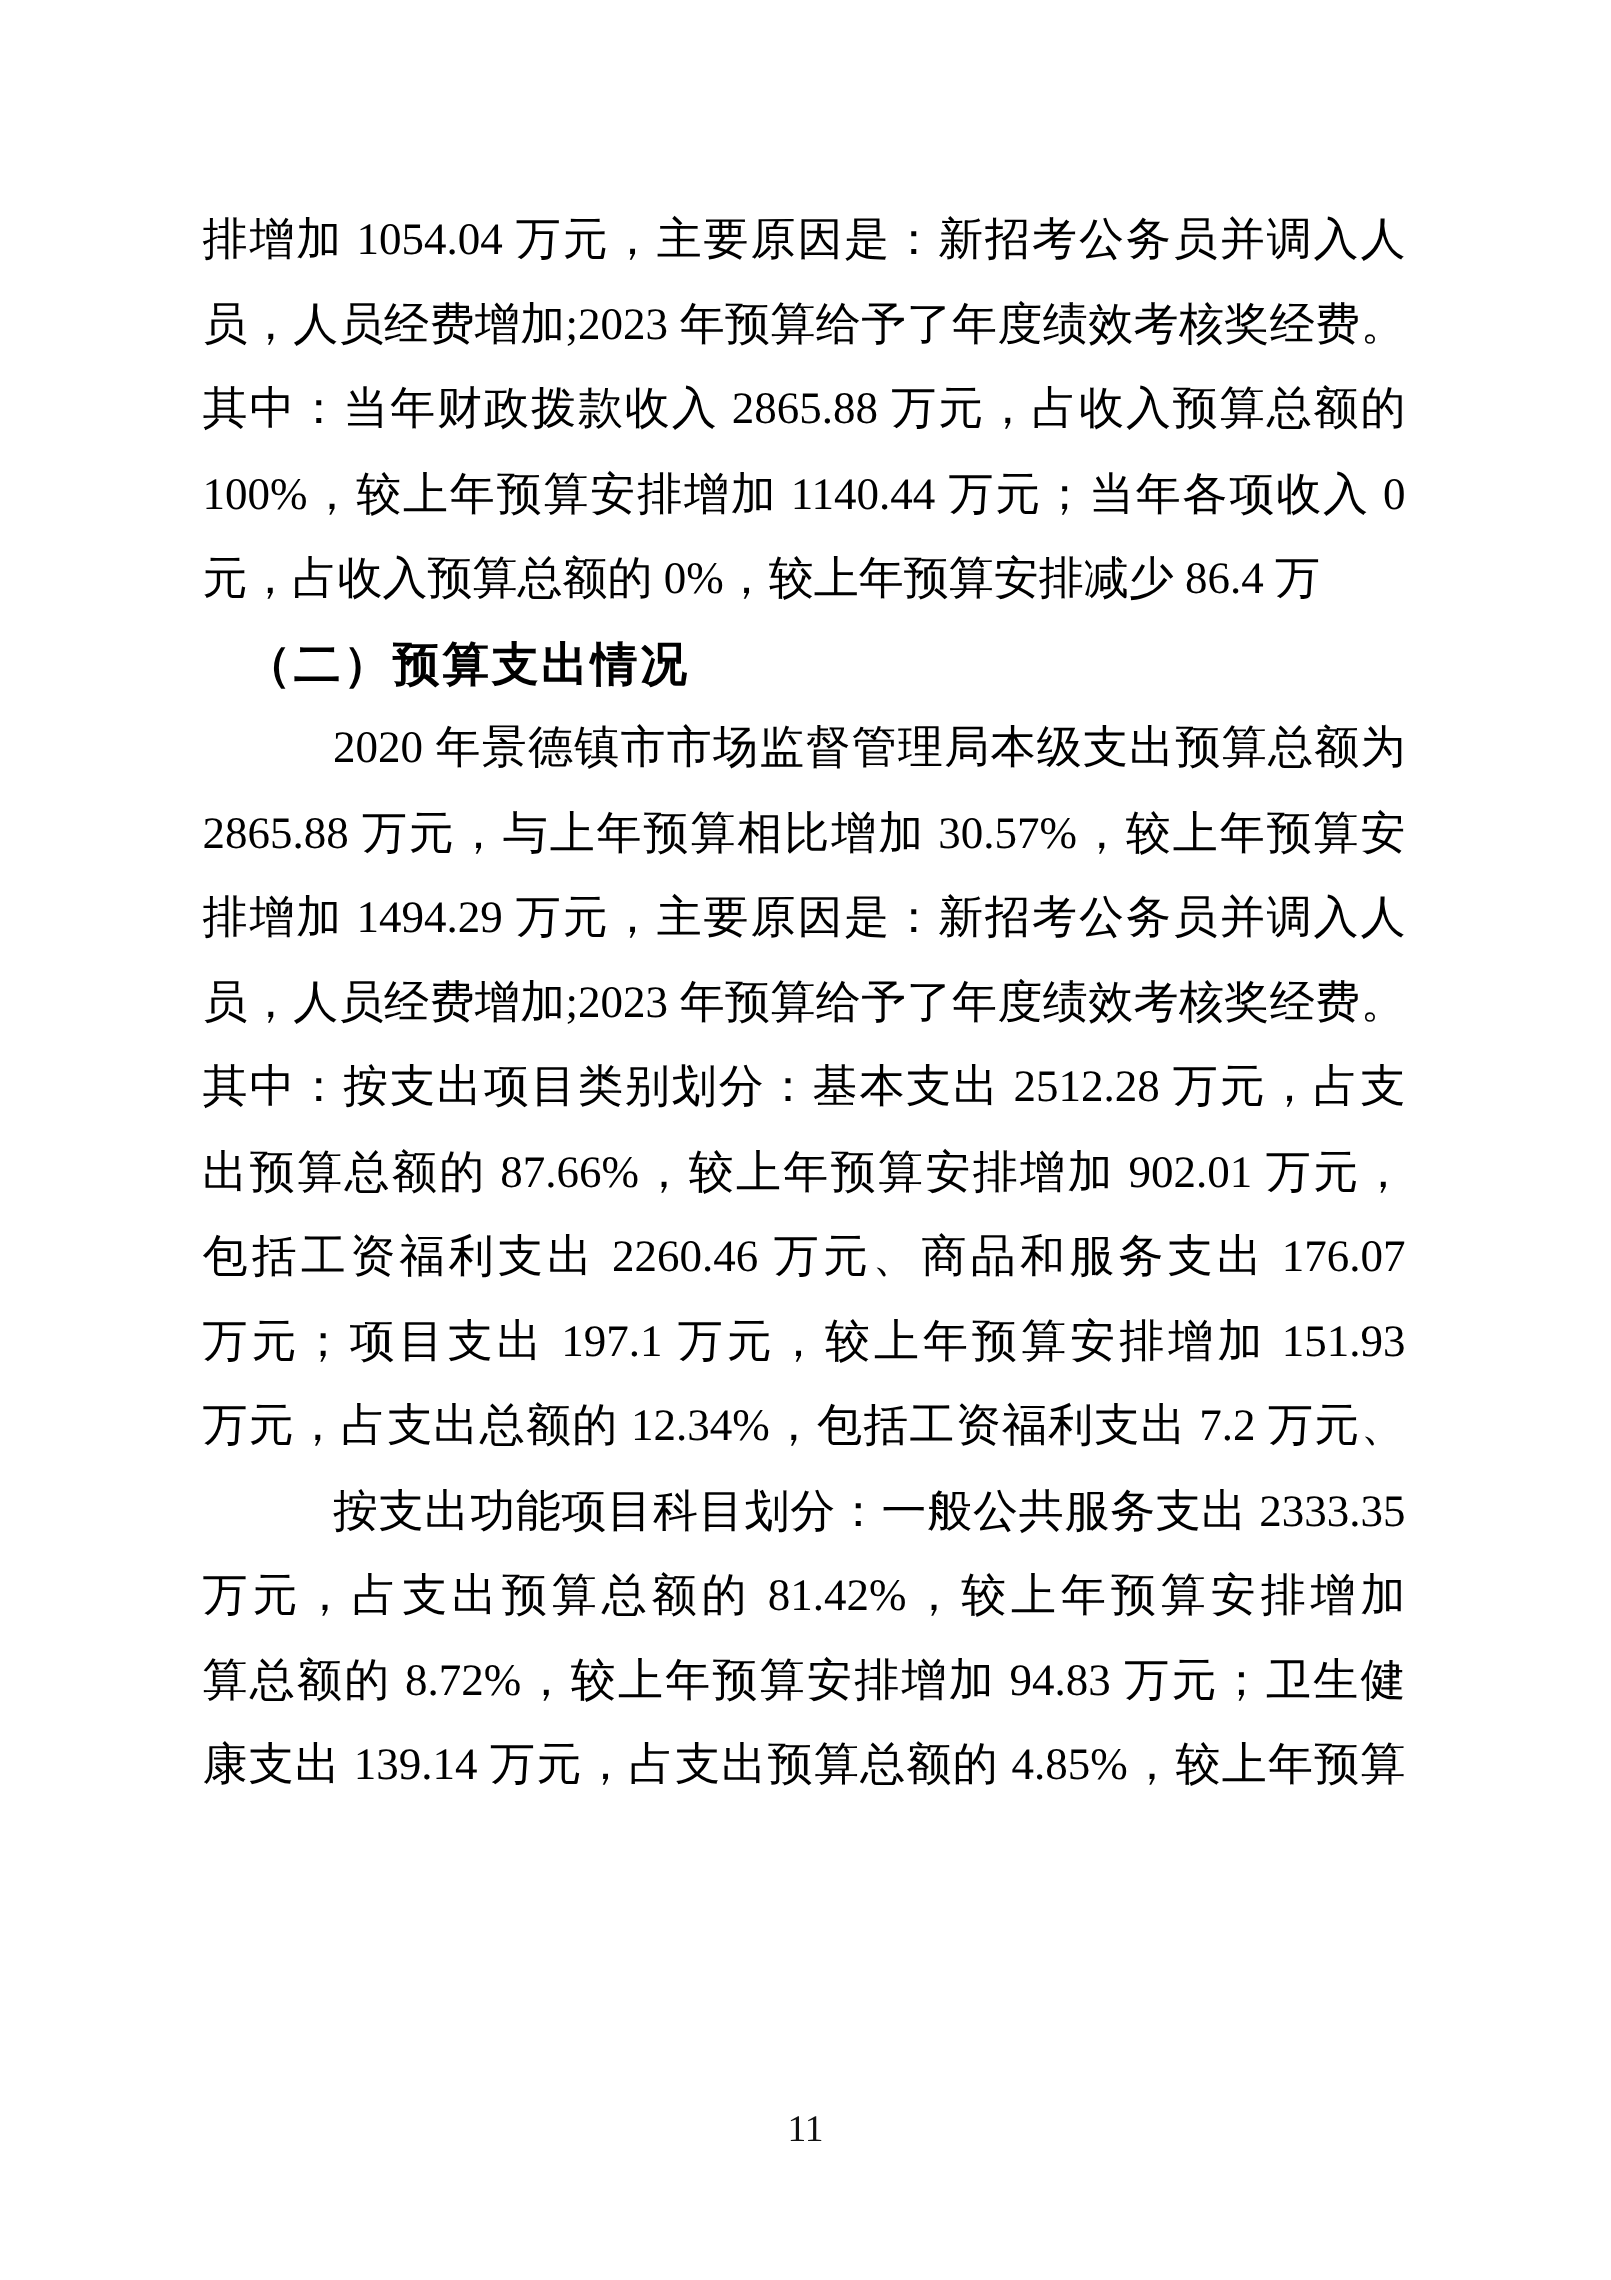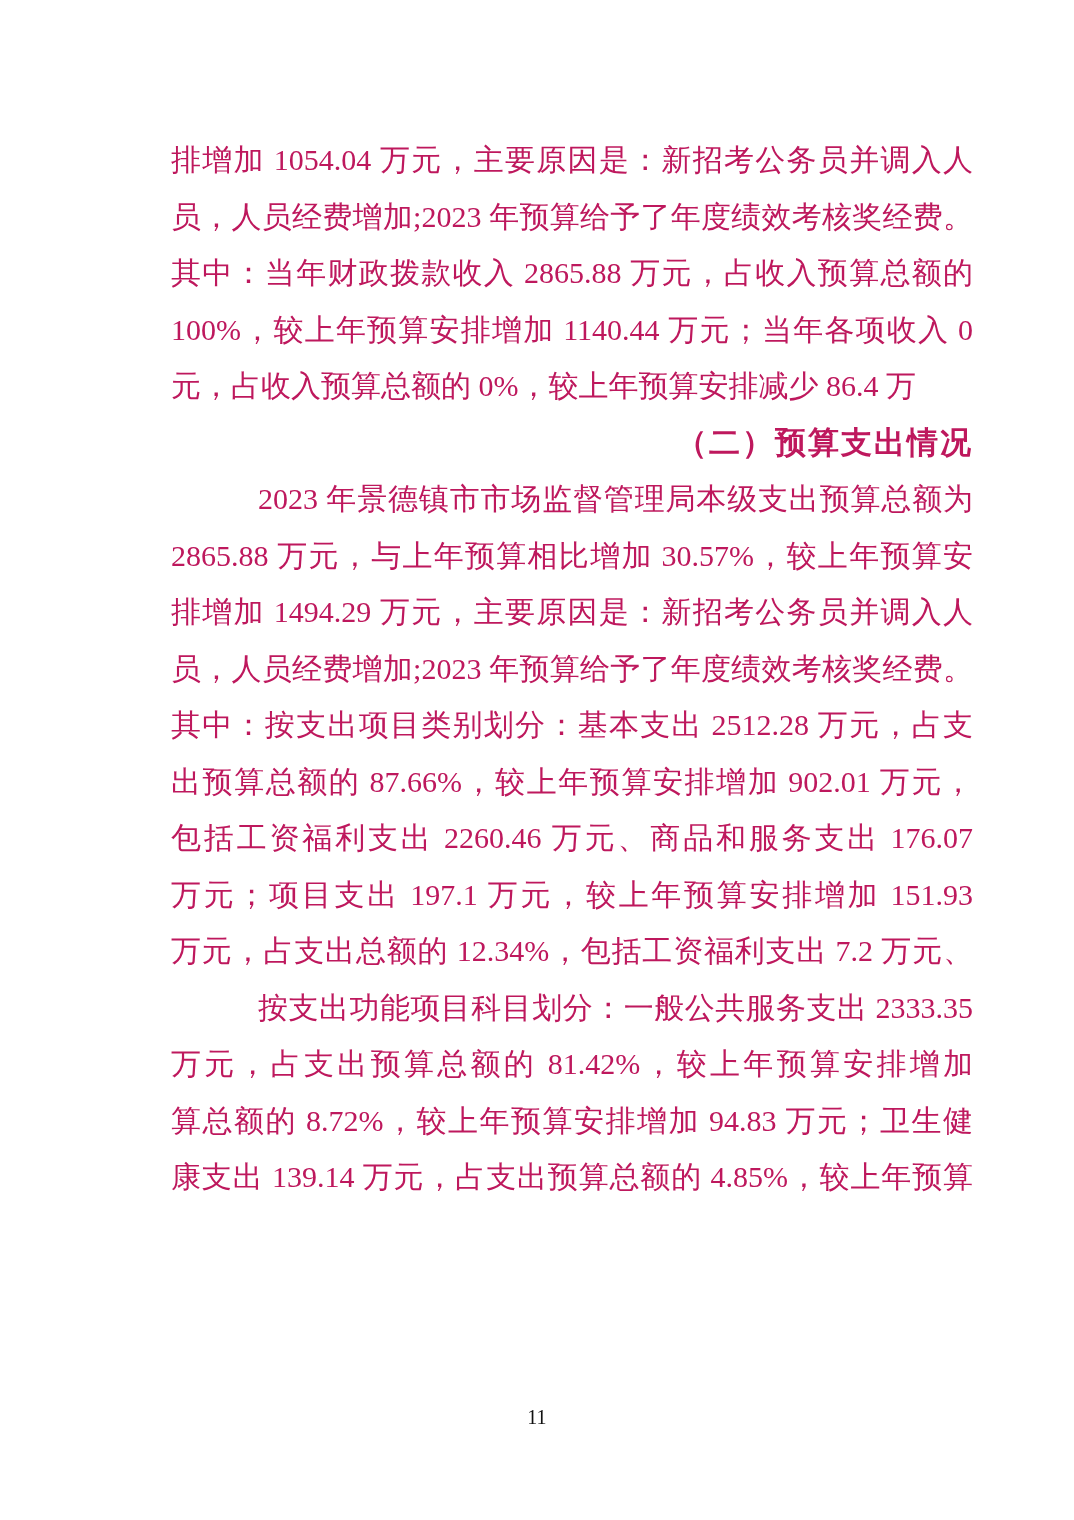--- a/index.html
+++ b/index.html
@@ -21,22 +21,21 @@
     height: 1520px;
     background: #ffffff;
   }
   .doc {
     position: absolute;
     left: 135px;
     top: 132px;
     width: 802px;
     font-size: 30px;
     line-height: 56.5px;
-    color: #be185d;
-    margin-left: 36px;
+    color: #000000;
   }
   .ln {
     height: 56.5px;
     overflow: hidden;
     text-align: justify;
     text-justify: inter-character;
   }
   .ln.j {
     text-align-last: justify;
   }
@@ -46,48 +45,48 @@
   }
   .ln.ind {
     text-indent: 87px;
   }
   .hd {
     height: 56.5px;
     overflow: hidden;
     font-weight: bold;
     font-size: 31px;
     text-indent: 28px;
-    text-align: right;
+    text-align: left;
     letter-spacing: 2px;
   }
   .page-number {
     position: absolute;
     top: 1406px;
     left: 0;
     width: 100%;
     text-align: center;
-    font-size: 20px;
+    font-size: 25px;
     color: #111111;
   }
 </style>
 </head>
 <body>
 
 <div class="page">
   <div class="doc">
 
     <div class="ln j">排增加 1054.04 万元，主要原因是：新招考公务员并调入人</div>
     <div class="ln j">员，人员经费增加;2023 年预算给予了年度绩效考核奖经费。</div>
     <div class="ln j">其中：当年财政拨款收入 2865.88 万元，占收入预算总额的</div>
     <div class="ln j">100%，较上年预算安排增加 1140.44 万元；当年各项收入 0</div>
     <div class="ln end">元，占收入预算总额的 0%，较上年预算安排减少 86.4 万元。</div>
 
     <div class="hd">（二）预算支出情况</div>
 
-    <div class="ln j ind">2023 年景德镇市市场监督管理局本级支出预算总额为</div>
+    <div class="ln j ind">2020 年景德镇市市场监督管理局本级支出预算总额为</div>
     <div class="ln j">2865.88 万元，与上年预算相比增加 30.57%，较上年预算安</div>
     <div class="ln j">排增加 1494.29 万元，主要原因是：新招考公务员并调入人</div>
     <div class="ln j">员，人员经费增加;2023 年预算给予了年度绩效考核奖经费。</div>
     <div class="ln j">其中：按支出项目类别划分：基本支出 2512.28 万元，占支</div>
     <div class="ln j">出预算总额的 87.66%，较上年预算安排增加 902.01 万元，</div>
     <div class="ln j">包括工资福利支出 2260.46 万元、商品和服务支出 176.07</div>
     <div class="ln j">万元；项目支出 197.1 万元，较上年预算安排增加 151.93</div>
     <div class="ln j">万元，占支出总额的 12.34%，包括工资福利支出 7.2 万元、</div>
 
     <div class="ln j ind">按支出功能项目科目划分：一般公共服务支出 2333.35</div>

